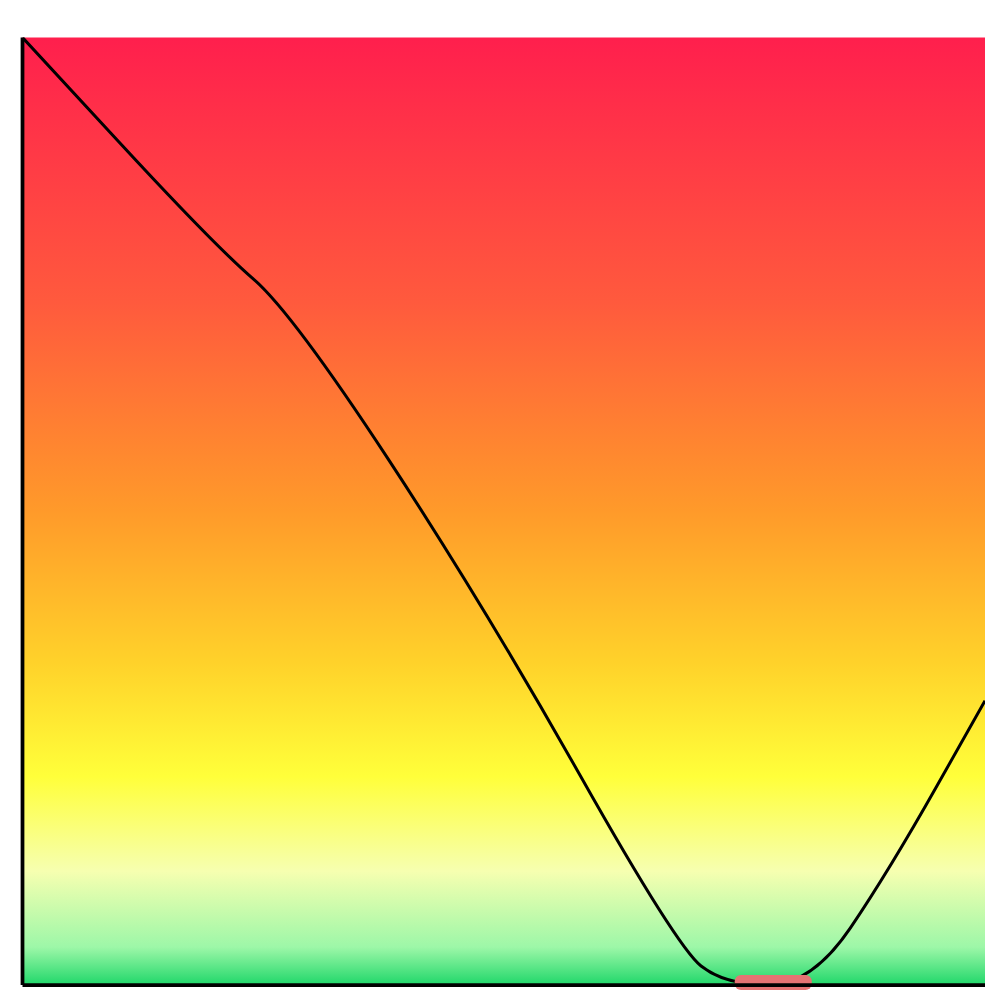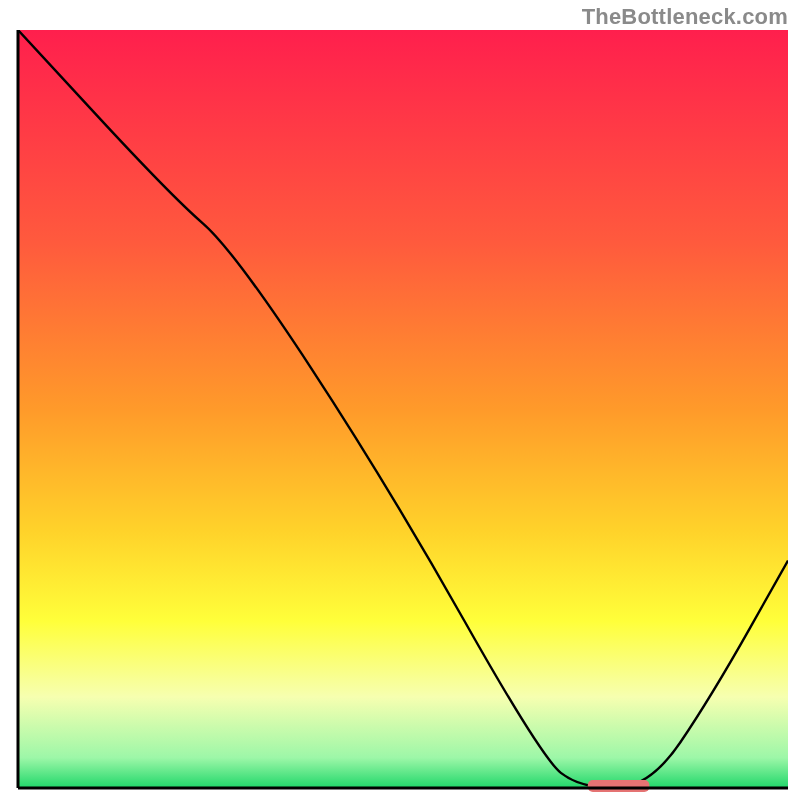--- a/index.html
+++ b/index.html
@@ -25,21 +25,20 @@
     letter-spacing: 0.2px;
   }
   svg {
     display: block;
   }
 </style>
 </head>
 <body>
 
 <div class="container">
-  <div class="attribution">TheBottleneck.com</div>
 
   <svg width="800" height="800">
     <defs>
       <linearGradient id="bg-grad" x1="0" y1="0" x2="0" y2="1">
           <stop offset="0%" stop-color="#ff1f4d"></stop>
           <stop offset="28%" stop-color="#ff5a3d"></stop>
           <stop offset="50%" stop-color="#ff9a2a"></stop>
           <stop offset="66%" stop-color="#ffd22a"></stop>
           <stop offset="78%" stop-color="#ffff3a"></stop>
           <stop offset="88%" stop-color="#f6ffb0"></stop>

